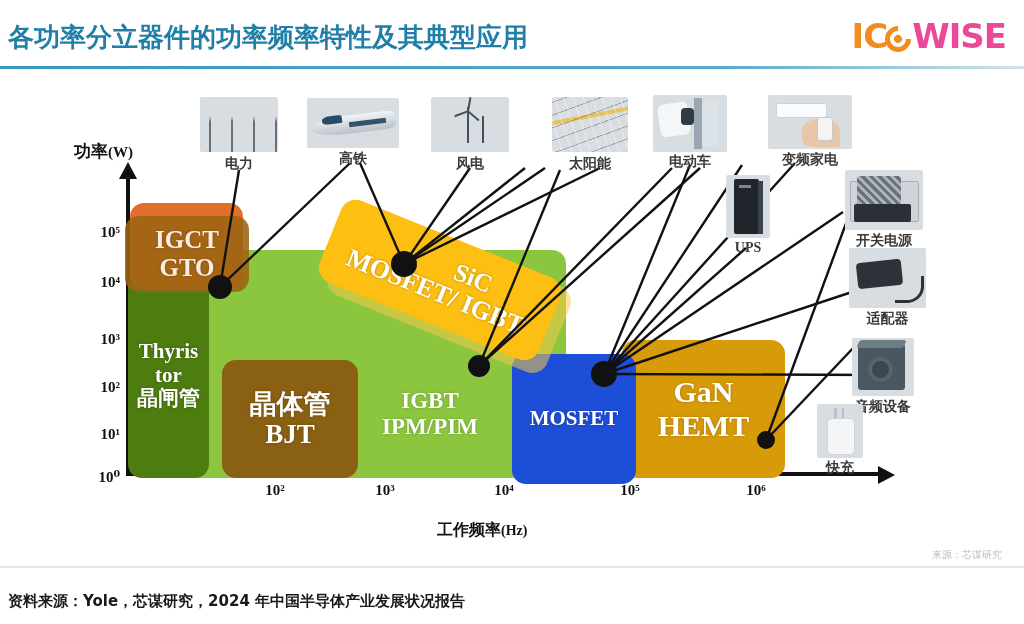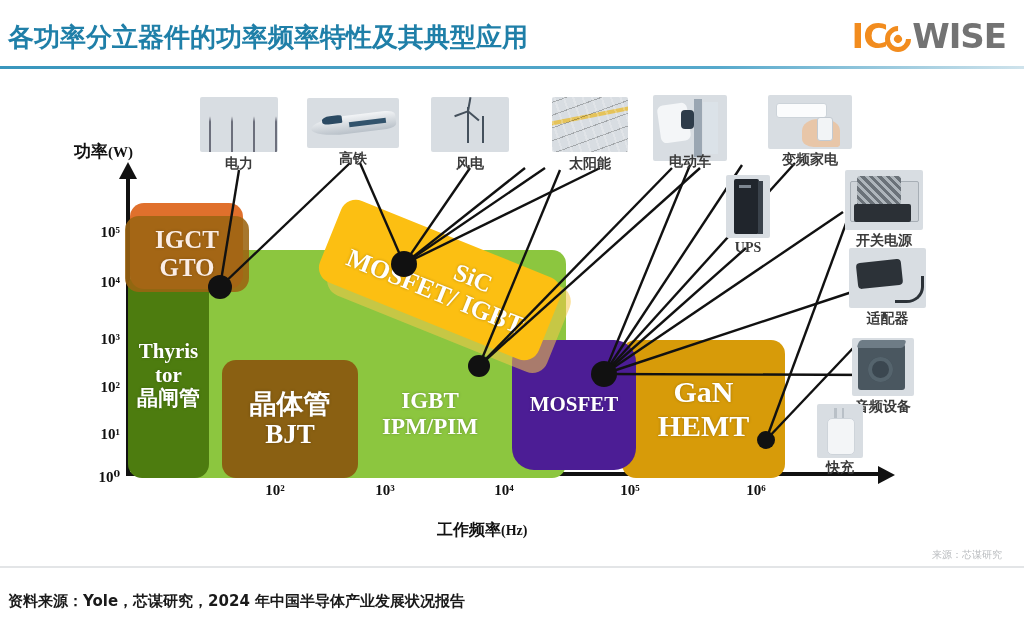--- a/index.html
+++ b/index.html
@@ -21,21 +21,21 @@
   .title-rule{
     position:absolute;left:0px;top:66px;width:1024px;height:3px;
     background:linear-gradient(to right,#3996bd 0%,#56a9cc 70%,#cfe3ec 100%);
   }
   .logo{position:absolute;right:18px;top:14px;height:44px;display:flex;align-items:center;}
   .logo-text{
     font-family:"DejaVu Sans","Liberation Sans",sans-serif;
     font-size:34px;font-weight:bold;line-height:1;letter-spacing:-1px;
   }
   .logo-ic{color:#f28c1e;}
-  .logo-wise{color:#737373;}
+  .logo-wise{color:#ec4899;}
   .logo-mark{
     position:relative;display:inline-block;width:26px;height:26px;
     border:5px solid #f28c1e;border-radius:50%;
     border-right-color:transparent;box-sizing:border-box;
     transform:translateY(4px) rotate(-45deg);margin:0 1px 0 -2px;
   }
   .logo-mark::after{
     content:"";position:absolute;left:50%;top:50%;width:8px;height:8px;
     background:#f28c1e;border-radius:50%;transform:translate(-50%,-50%);
   }
@@ -88,21 +88,21 @@
     color:#ffffff;font-weight:bold;line-height:1.12;
     text-shadow:0 0 3px rgba(0,0,0,.25);
   }
   .blk .cn{font-family:"DejaVu Sans","Liberation Sans",sans-serif;}
 
   #blk-igbt-area{left:183px;top:250px;width:383px;height:228px;background:#8cc63f;z-index:2;}
   #blk-thyristor{left:128px;top:273px;width:81px;height:205px;background:#4d7c0f;z-index:3;}
   #blk-igct-outer{left:130px;top:203px;width:113px;height:86px;background:#e0702c;z-index:4;}
   #blk-igct-inner{left:125px;top:216px;width:124px;height:76px;background:#9c6512;opacity:.88;z-index:5;}
   #blk-bjt{left:222px;top:360px;width:136px;height:118px;background:#8a6012;z-index:6;}
-  #blk-mosfet{left:512px;top:340px;width:124px;height:130px;background:#4c1d95;z-index:7;border-radius:22px;}
+  #blk-mosfet{left:512px;top:354px;width:124px;height:130px;background:#1d4ed8;z-index:7;}
   #blk-gan{left:622px;top:340px;width:163px;height:138px;background:#d79b09;z-index:6;}
 
   #blk-igct-outer span,#blk-igct-inner span{font-size:25px;}
   #blk-igct-outer span{visibility:hidden;}
   #blk-thyristor span{font-size:21px;}
   #blk-bjt span{font-size:27px;}
   #blk-igbt-area span{font-size:23px;}
   #blk-mosfet span{font-size:21px;}
   #blk-gan span{font-size:30px;}
 
@@ -377,21 +377,21 @@
     <div class="cap" style="top:58px">风电</div>
   </div>
 
   <div class="app" style="left:552px;top:97px;width:76px;height:55px">
     <div class="thumb art-solar">
         <div class="streak"></div>
       </div>
     <div class="cap" style="top:58px">太阳能</div>
   </div>
 
-  <div class="app" style="left:653px;top:95px;width:74px;height:66px">
+  <div class="app" style="left:653px;top:95px;width:74px;height:57px">
     <div class="thumb art-ev">
         <div class="c1"></div>
         <div class="c2"></div>
         <div class="c3"></div>
         <div class="c4"></div>
       </div>
     <div class="cap" style="top:58px">电动车</div>
   </div>
 
   <div class="app" style="left:768px;top:95px;width:84px;height:54px">

